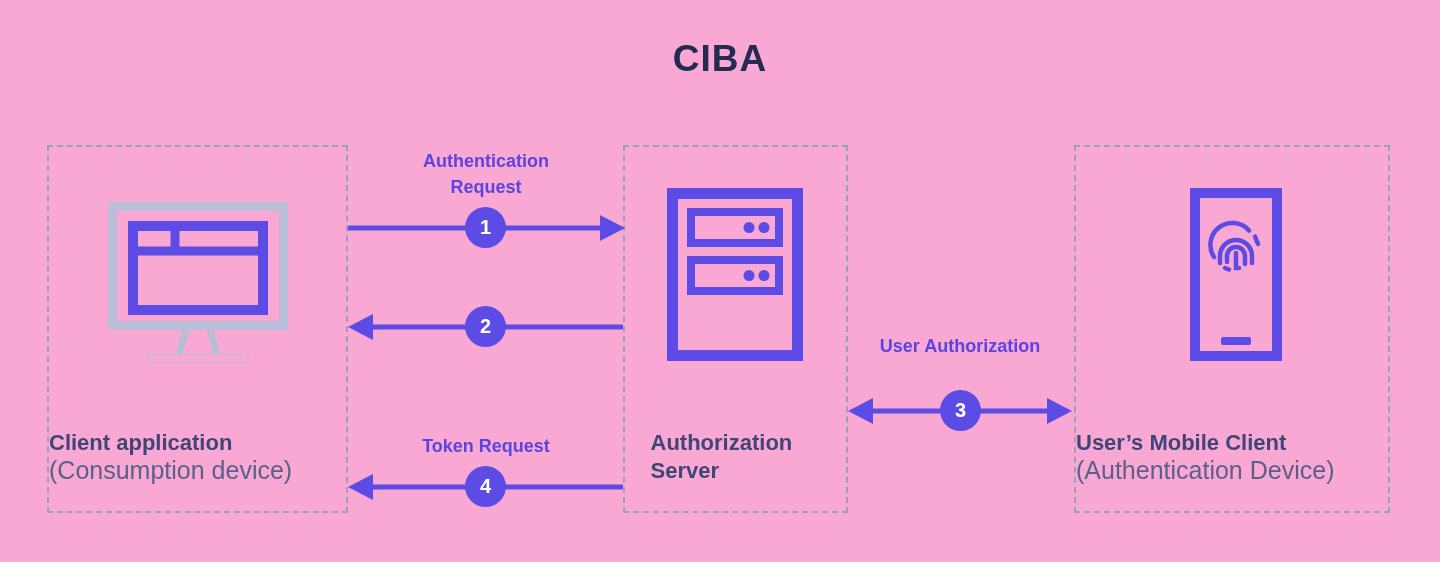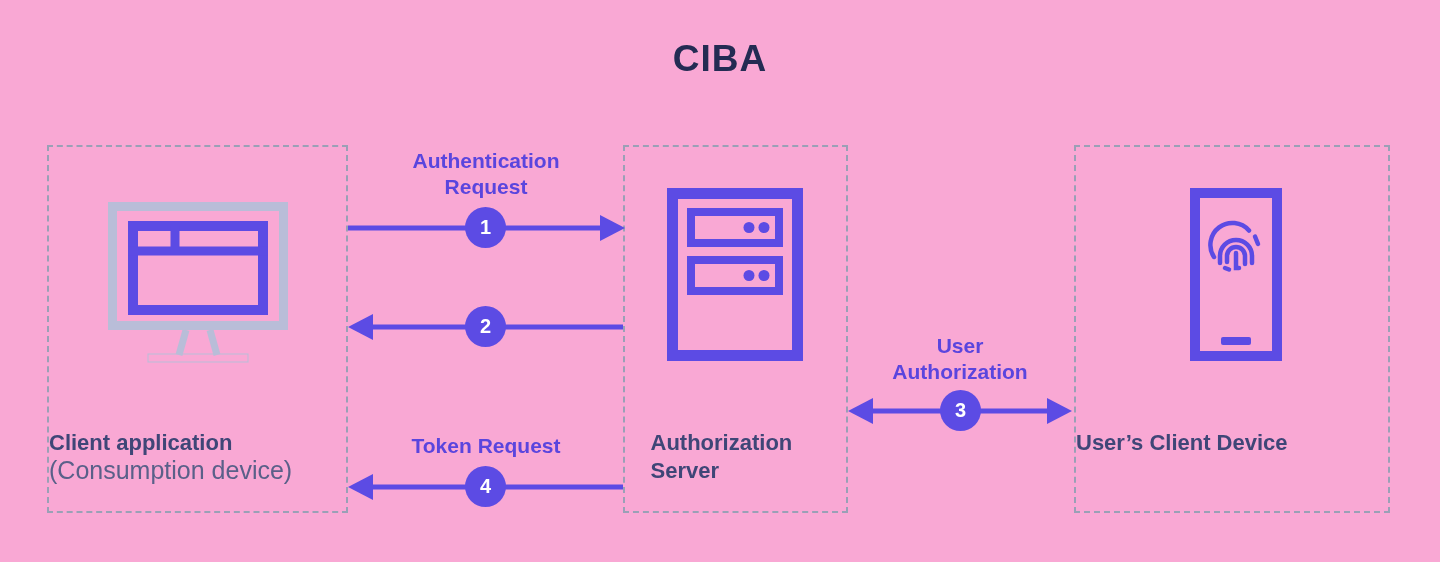--- a/index.html
+++ b/index.html
@@ -23,21 +23,21 @@
   .icon-server{left:42px;top:41px;}
   .icon-phone{left:114px;top:41px;}
   .node-text{position:absolute;left:0;right:0;top:282px;text-align:left;}
   .node-label{font-size:22px;font-weight:bold;color:#3f4677;line-height:28px;}
   .node-server .node-label{width:170px;margin:0 auto;}
   .node-sublabel{font-size:25px;color:#5a6089;line-height:27px;}
   .arrow{position:absolute;}
   .arrow line{stroke:#5c4be4;stroke-width:5;}
   .arrow polygon{fill:#5c4be4;}
   .arrow-label{
-    position:absolute;text-align:center;font-size:21px;font-weight:bold;
+    position:absolute;text-align:center;font-size:18px;font-weight:bold;
     color:#5a45de;line-height:26px;
   }
   .label-1{left:396px;top:148px;width:180px;}
   .label-2{left:376px;top:275px;width:220px;}
   .label-3{left:870px;top:333px;width:180px;}
   .label-4{left:376px;top:433px;width:220px;}
   .badge{
     position:absolute;width:41px;height:41px;border-radius:50%;
     background:#5c4be4;color:#ffffff;display:flex;align-items:center;
     justify-content:center;font-size:20px;font-weight:bold;
@@ -101,21 +101,22 @@
           <path d="M4 33 A22 22 0 0 1 39 6.5"></path>
           <path d="M45 12.5 L48 20"></path>
           <path d="M10 39 L10 32 A16 16 0 0 1 42 32 L42 39"></path>
           <path d="M17 38 L17 32 A9 9 0 0 1 35 32 L35 40"></path>
           <path d="M26 29 L26 44 L29 44"></path>
           <path d="M15 44 L19 45.5"></path>
         </g>
       </svg>
     </span>
     <div class="node-text">
-      <div class="node-label">User’s Client Device</div>
+      <div class="node-label">User’s Mobile Client</div>
+      <div class="node-sublabel">(Authentication Device)</div>
     </div>
   </div>
 
   <div class="arrow-label label-1">Authentication Request</div>
   <svg class="arrow" style="left:348px;top:206px;" width="277" height="44">
     <line x1="0" y1="22" x2="256" y2="22"></line>
     <polygon points="252,9 277,22 252,35"></polygon>
   </svg>
   <div class="badge badge-1">
     <span>1</span>

